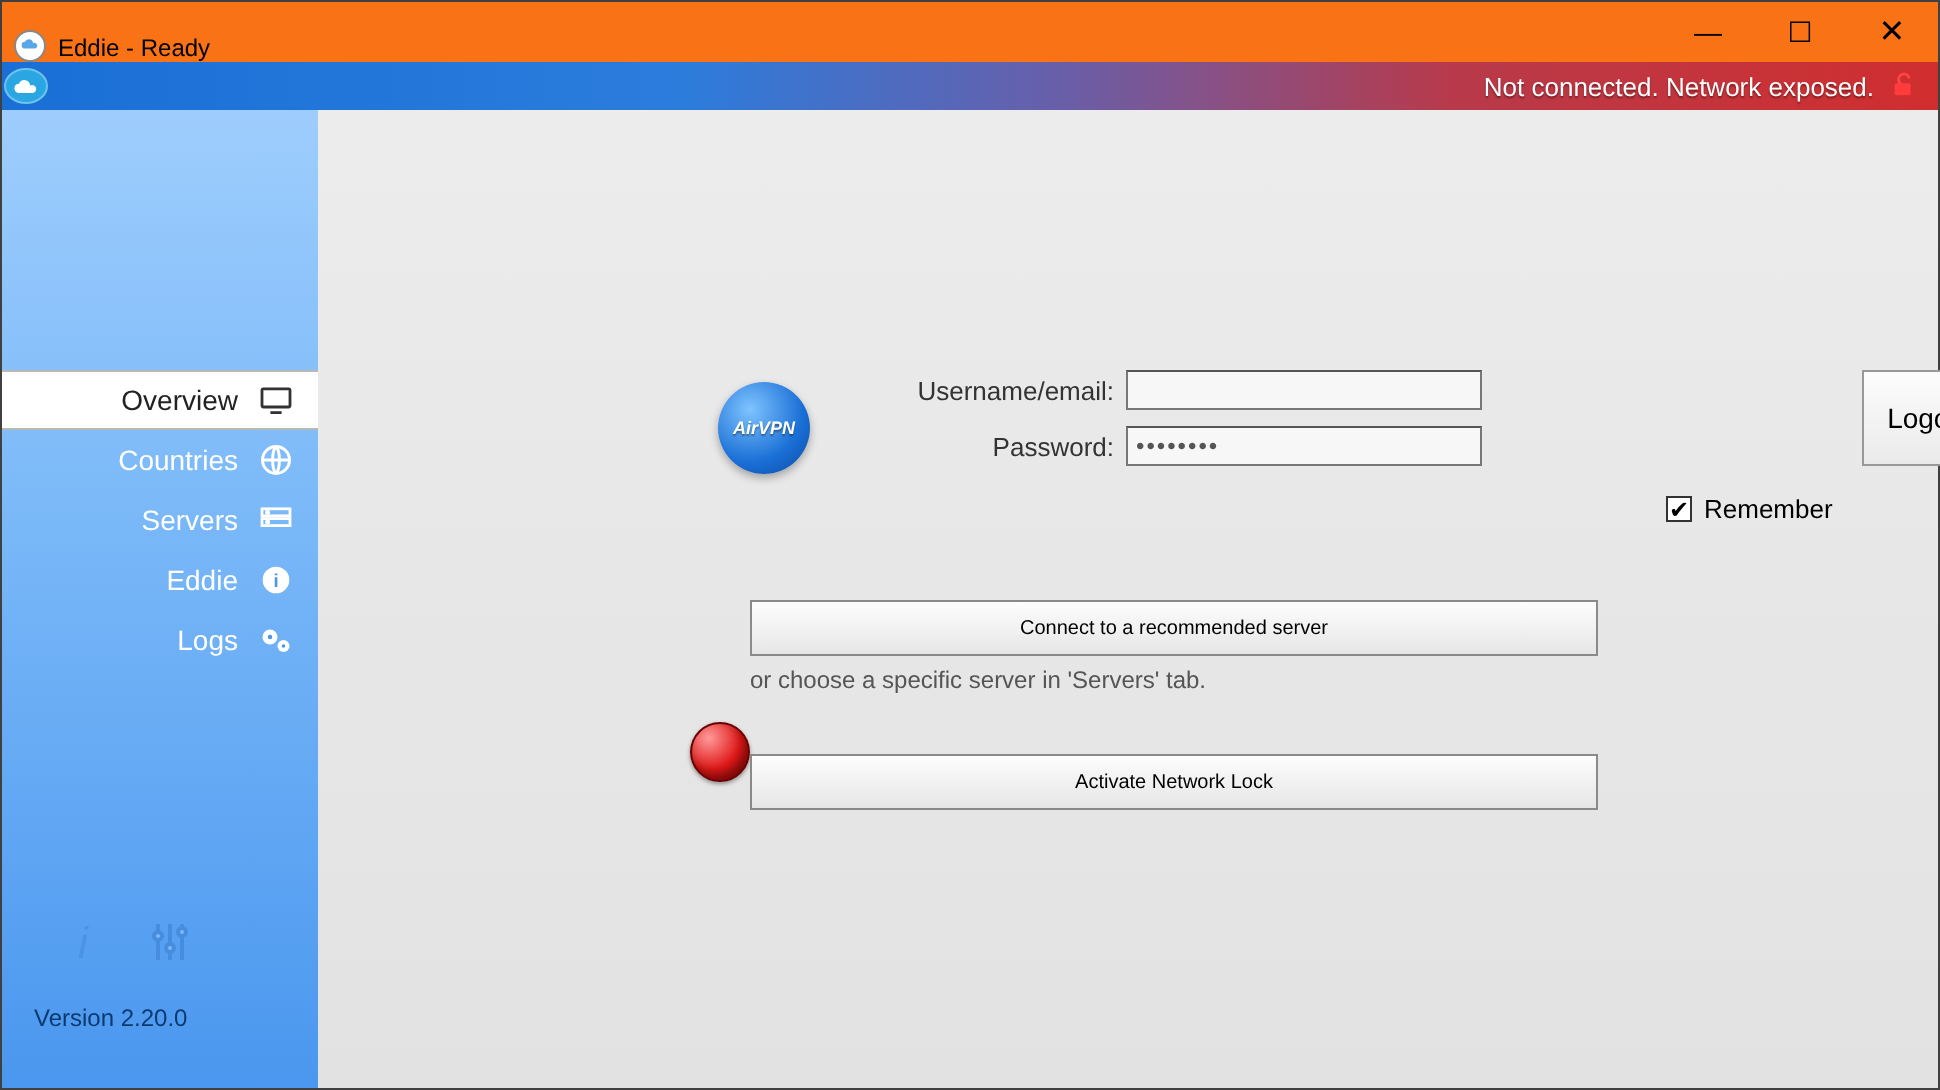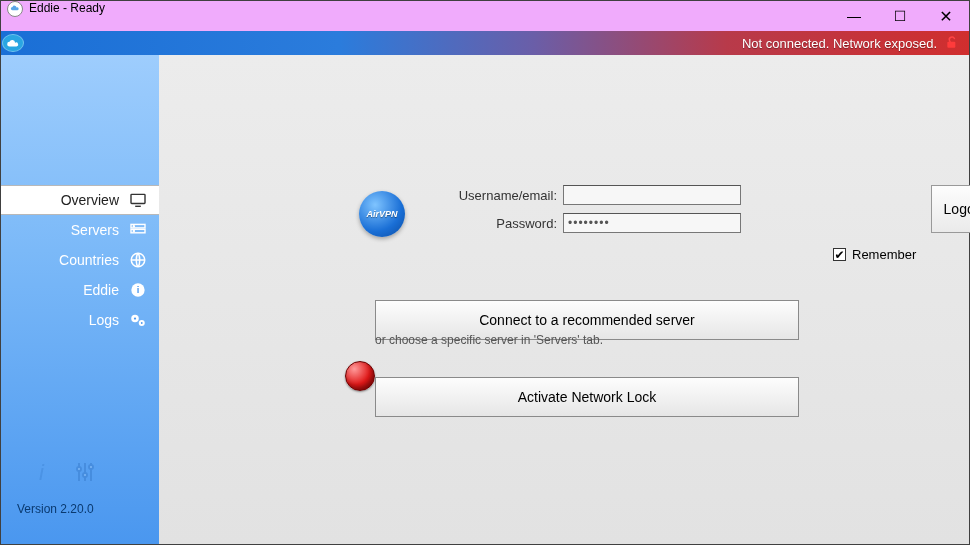--- a/index.html
+++ b/index.html
@@ -1,18 +1,18 @@
 <!DOCTYPE html>
 <html><head>
 <meta charset="utf-8">
 <style>
   * { box-sizing: border-box; margin: 0; padding: 0; font-family: "Segoe UI", Tahoma, sans-serif; }
   html, body { width: 970px; height: 545px; overflow: hidden; }
   .window { width: 970px; height: 545px; border: 1px solid #404040; background: #fff; display: flex; flex-direction: column; }
-  .titlebar { height: 30px; background: #f0abfc; display: flex; align-items: flex-start; padding-left: 6px; }
+  .titlebar { height: 30px; background: #f97316; display: flex; align-items: flex-end; padding-left: 6px; }
   .titlebar .appicon { width: 16px; height: 16px; border-radius: 50%; background: #fff; border: 1px solid #888; display: inline-flex; align-items: center; justify-content: center; margin-right: 6px; }
   .titlebar .appicon svg { width: 10px; height: 10px; }
   .titlebar .title { font-size: 12px; color: #000; }
   .titlebar .winbtns { margin-left: auto; display: flex; }
   .titlebar .winbtn { width: 46px; height: 30px; display: flex; align-items: center; justify-content: center; font-size: 14px; font-family: Arial; }
   .titlebar .winbtn.close { font-size: 16px; }
   .statusbar { height: 24px; background: linear-gradient(to right, #1a6fd6 0%, #2b7cdc 35%, #6a5ea8 55%, #b83a4a 75%, #d02e2e 100%); display: flex; align-items: center; padding: 0 8px 0 1px; }
   .statusbar .cloud { width: 22px; height: 18px; border-radius: 50%; background: #2aa6e2; display: flex; align-items: center; justify-content: center; border: 1px solid #6fc2ee; }
   .statusbar .cloud svg { width: 14px; height: 10px; fill: #fff; }
   .statusbar .statustext { margin-left: auto; color: #fff; font-size: 13px; text-shadow: 0 1px 1px rgba(0,0,0,.4); }
@@ -31,21 +31,21 @@
   .login { position: absolute; left: 200px; top: 130px; width: 640px; display: flex; align-items: flex-start; }
   .logo { width: 46px; height: 46px; border-radius: 50%; background: radial-gradient(circle at 35% 30%, #7fc4ff 0%, #1a6fd6 60%, #0a4aa0 100%); box-shadow: 0 2px 4px rgba(0,0,0,.3); position: relative; margin-top: 6px; display:flex; align-items:center; justify-content:center; }
   .logo span { color:#fff; font-size:9px; font-weight:bold; font-style:italic; text-shadow:0 1px 1px rgba(0,0,0,.4); }
   .form { margin-left: 42px; }
   .row { display: flex; align-items: center; margin-bottom: 8px; }
   .row label { width: 110px; text-align: right; font-size: 13px; color: #333; margin-right: 6px; }
   .row input[type=text], .row input[type=password] { width: 178px; height: 20px; border: 1px solid #777; border-top-color:#555; background: #f7f7f7; font-size: 12px; padding: 0 4px; letter-spacing: 1px; color:#555; }
   .logout { position: absolute; left: 572px; top: 0; width: 68px; height: 48px; background: linear-gradient(#fdfdfd,#eaeaea); border: 1px solid #999; font-size: 14px; display:flex; align-items:center; justify-content:center; }
   .remember { position:absolute; left:474px; top:62px; font-size:13px; display:flex; align-items:center; gap:6px; }
   .remember .cb { width:13px; height:13px; border:1px solid #333; background:#fff; display:flex; align-items:center; justify-content:center; font-size:12px; line-height:1; }
-  .bigbtn { position:absolute; left:216px; width: 424px; height: 40px; background: linear-gradient(#fdfdfd,#e6e6e6); border:1px solid #8a8a8a; font-size:14px; display:flex; align-items:center; justify-content:center; }
+  .bigbtn { position:absolute; left:216px; width: 424px; height: 28px; background: linear-gradient(#fdfdfd,#e6e6e6); border:1px solid #8a8a8a; font-size:10px; display:flex; align-items:center; justify-content:center; }
   #btn-connect { top: 245px; }
   .hint { position:absolute; left:216px; top:278px; width:424px; text-align:left; font-size:12px; color:#555; }
   #btn-lock { top: 308px; margin-top: 14px; }
   .redball { position:absolute; left:186px; top:306px; width:30px; height:30px; border-radius:50%; background: radial-gradient(circle at 30% 25%, #ff9a9a 0%, #e01818 55%, #9a0404 100%); border:1px solid #6a0000; box-shadow: inset -2px -3px 5px rgba(0,0,0,.35), 0 1px 2px rgba(0,0,0,.4); }
 </style>
 </head>
 <body>
 
 <div class="window">
 
@@ -84,36 +84,36 @@
       <div class="item active">
         <span>Overview</span>
         <span class="icon">
             <svg width="18" height="14" viewBox="0 0 24 20" fill="none" stroke="#333" stroke-width="2">
               <rect x="2" y="2" width="20" height="13" rx="1"></rect>
               <line x1="8" y1="19" x2="16" y2="19"></line>
             </svg>
           </span>
       </div>
       <div class="item">
+        <span>Countries</span>
+        <span class="icon">
+            <svg width="18" height="18" viewBox="0 0 24 24" fill="none" stroke="#fff" stroke-width="2">
+              <circle cx="12" cy="12" r="9"></circle>
+              <path d="M3 12h18M12 3c3 3 3 15 0 18M12 3c-3 3-3 15 0 18"></path>
+            </svg>
+          </span>
+      </div>
+      <div class="item">
         <span>Servers</span>
         <span class="icon">
             <svg width="18" height="14" viewBox="0 0 24 20" fill="none" stroke="#fff" stroke-width="2">
               <rect x="2" y="2" width="20" height="5"></rect>
               <rect x="2" y="9" width="20" height="5"></rect>
               <circle cx="6" cy="4.5" r="0.8" fill="#fff"></circle>
               <circle cx="6" cy="11.5" r="0.8" fill="#fff"></circle>
-            </svg>
-          </span>
-      </div>
-      <div class="item">
-        <span>Countries</span>
-        <span class="icon">
-            <svg width="18" height="18" viewBox="0 0 24 24" fill="none" stroke="#fff" stroke-width="2">
-              <circle cx="12" cy="12" r="9"></circle>
-              <path d="M3 12h18M12 3c3 3 3 15 0 18M12 3c-3 3-3 15 0 18"></path>
             </svg>
           </span>
       </div>
       <div class="item">
         <span>Eddie</span>
         <span class="icon">
             <svg width="16" height="16" viewBox="0 0 24 24">
               <circle cx="12" cy="12" r="10" fill="#fff"></circle>
               <text x="12" y="17" text-anchor="middle" font-size="14" font-weight="bold" fill="#4a97ef">i</text>
             </svg>

